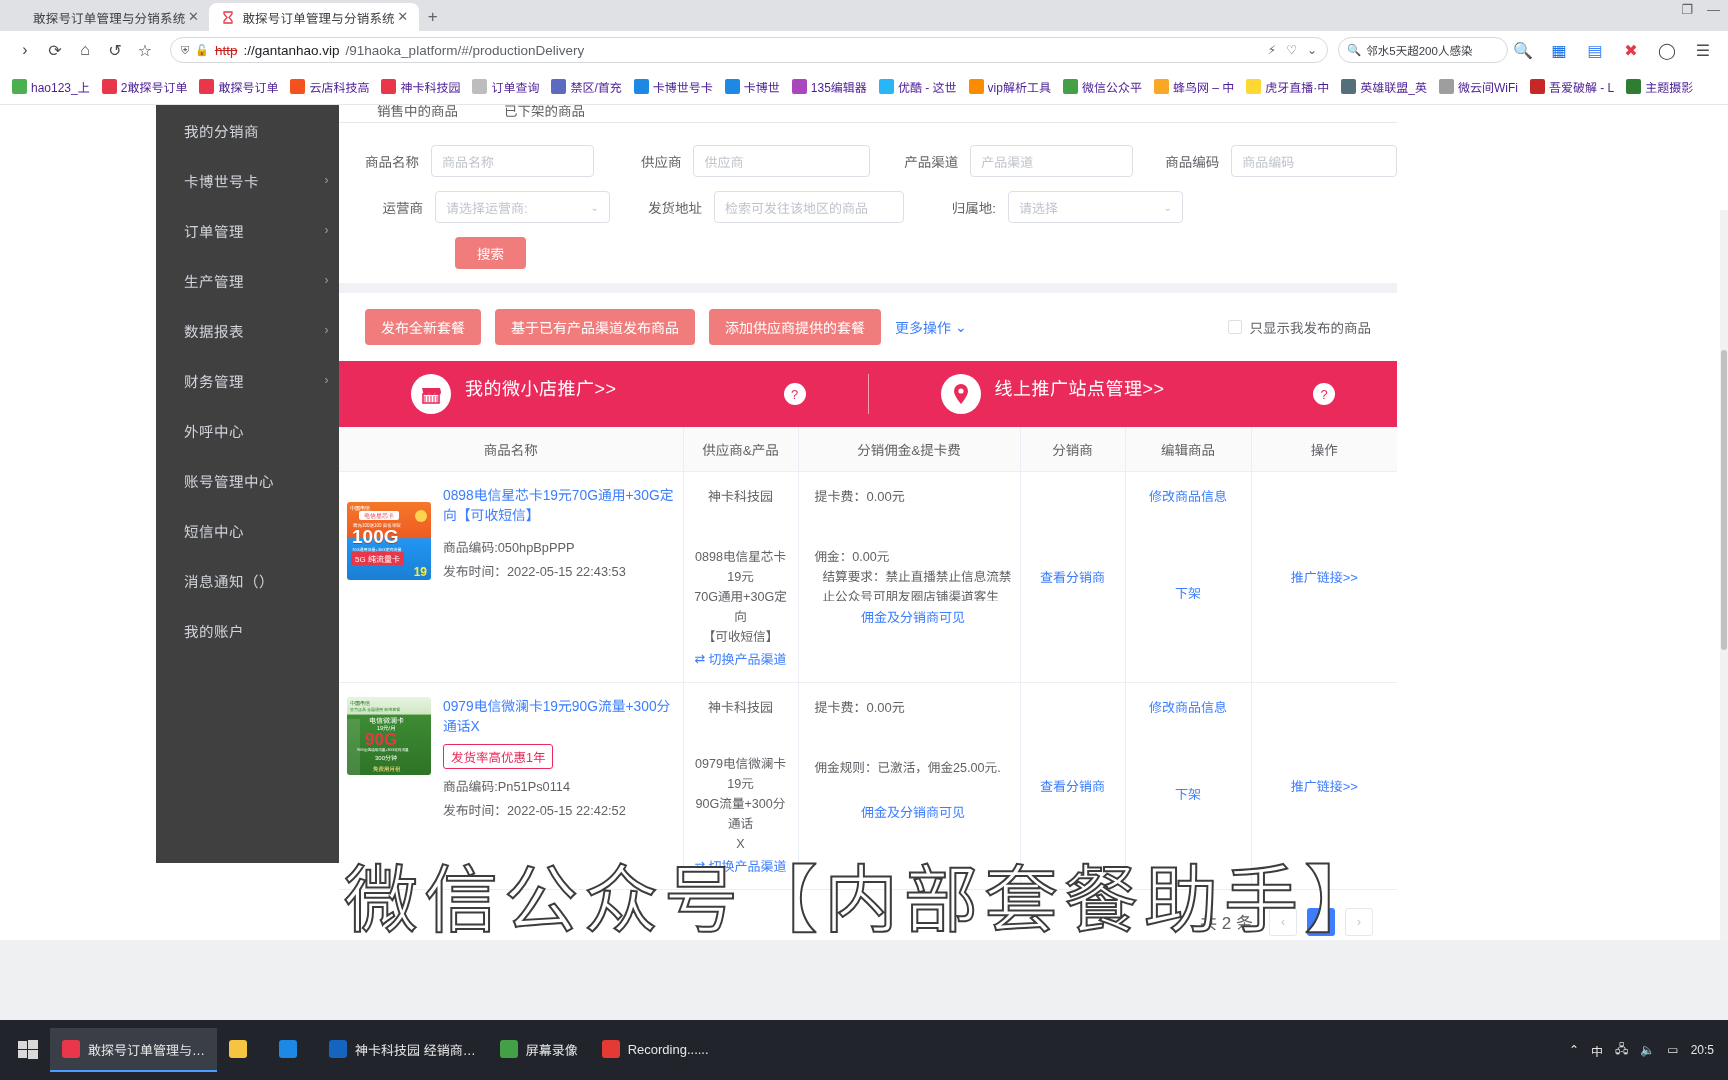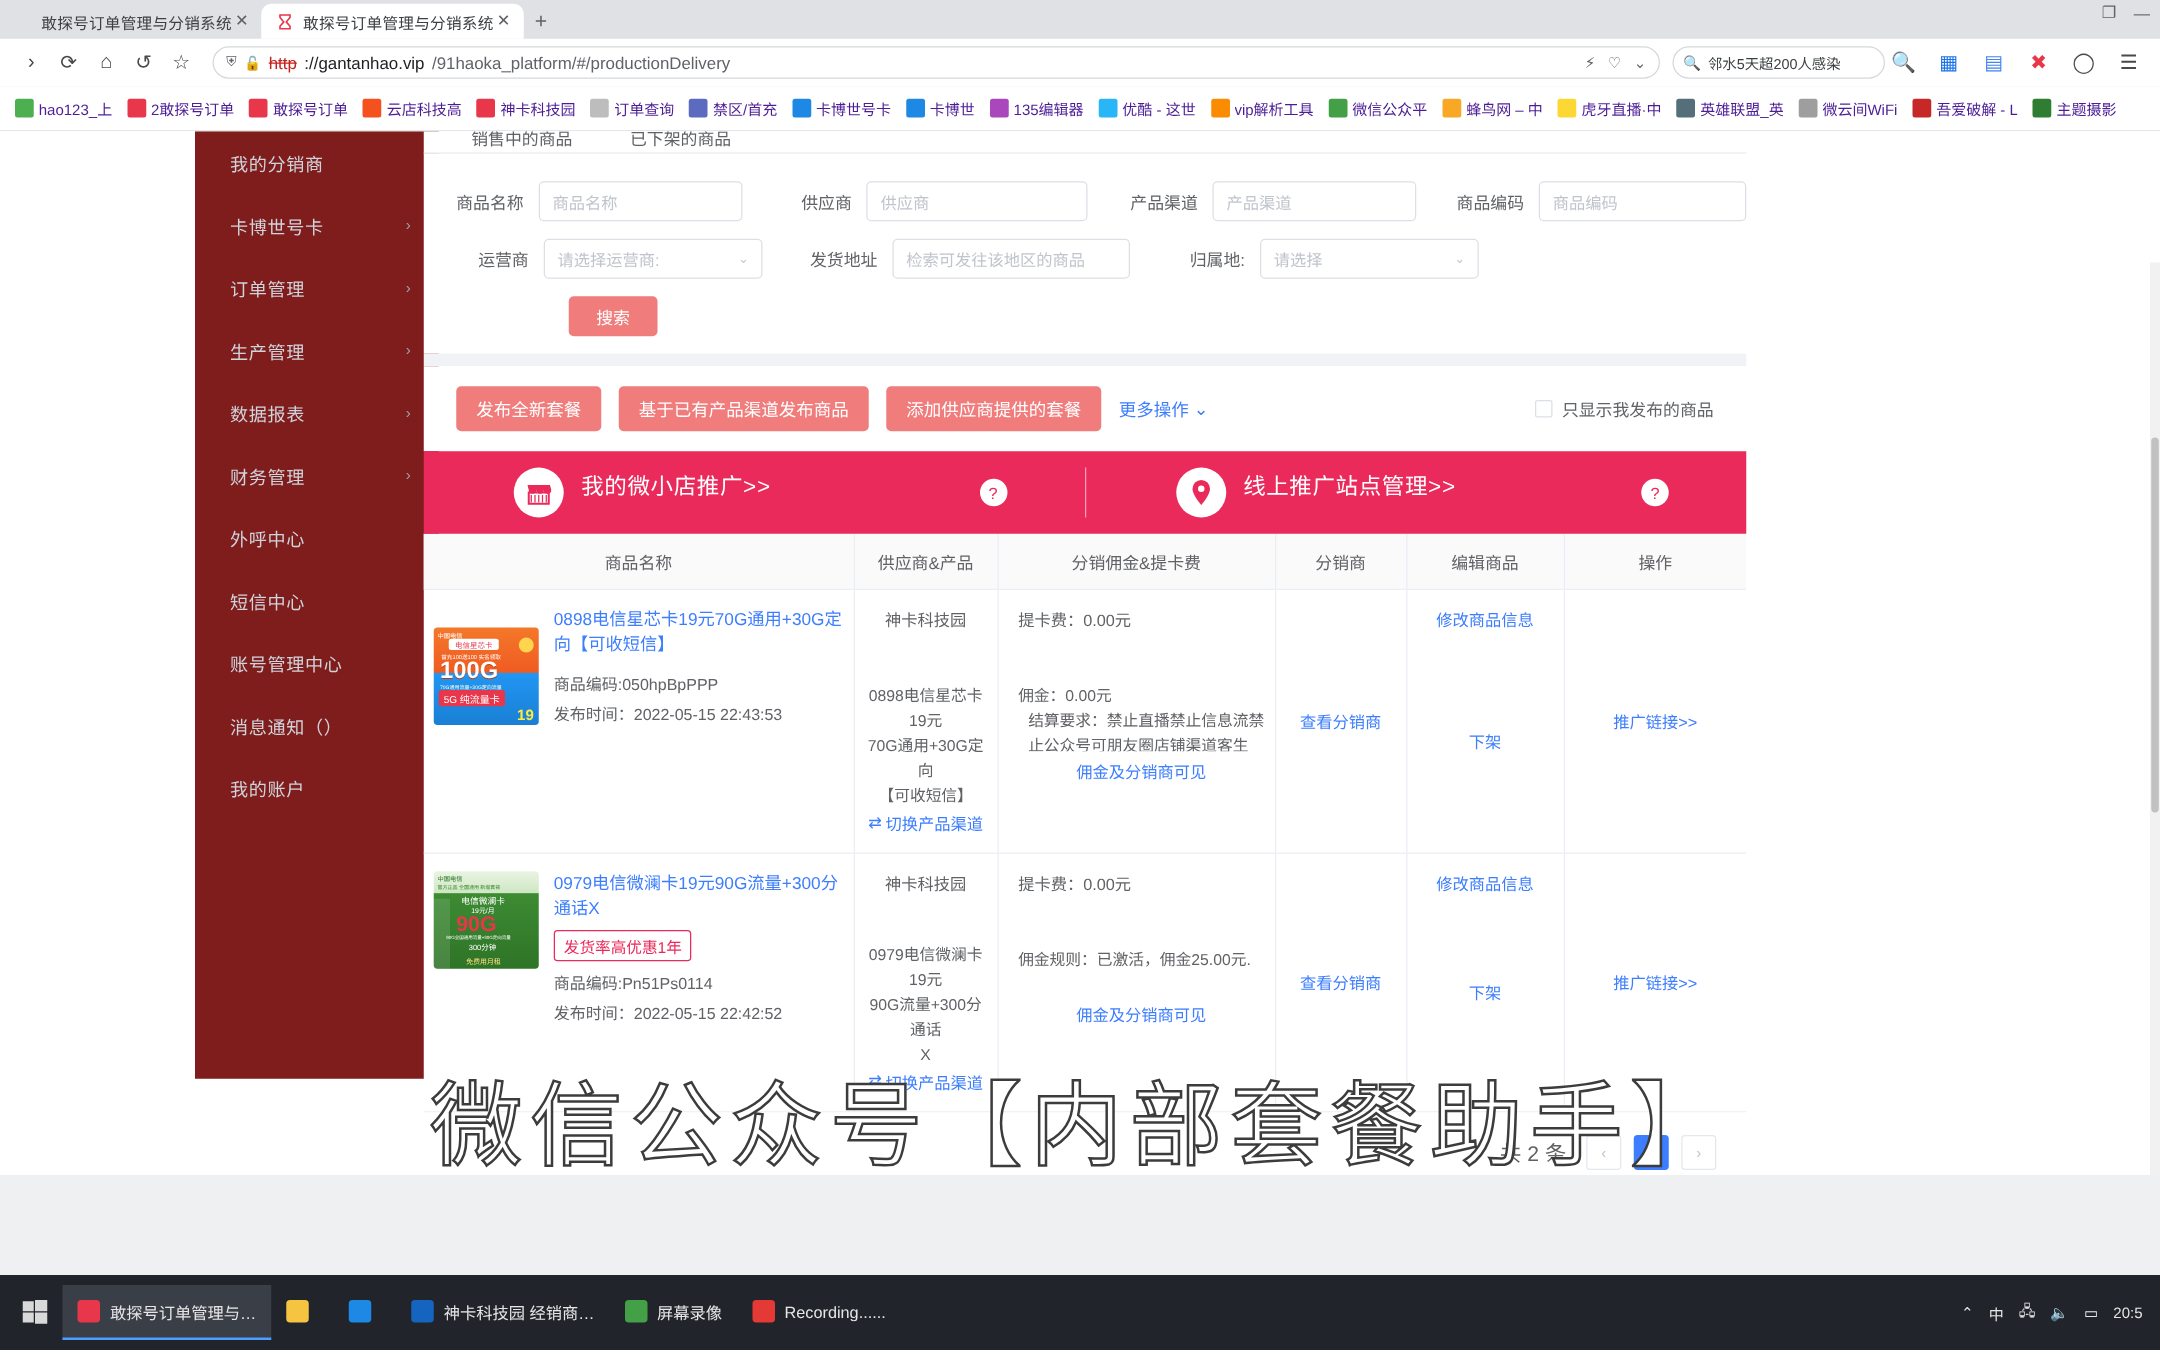--- a/index.html
+++ b/index.html
@@ -76,21 +76,21 @@
     max-width: 105px; overflow: hidden;
   }
   .bm .bm-ico { width: 15px; height:15px; flex:0 0 15px; border-radius:2px; display:inline-flex; align-items:center; justify-content:center; font-size:8px; color:#fff; }
   .bm .bm-label { overflow:hidden; text-overflow: clip; white-space: nowrap; }
 
   
   .page { position:absolute; top:105px; left:0; width:1728px; height:835px; background:#ffffff; overflow:hidden;}
 
   .sidebar {
     position:absolute; left:156px; top:0; width:195px; height:758px;
-    background:#7f1d1d;
+    background:#404040;
   }
   .side-item {
     height:50px; display:flex; align-items:center; justify-content:space-between;
     padding: 0 22px 0 28px; color:#cfd3da; font-size:14.5px; letter-spacing:.5px;
   }
   .side-item .chev { color:#9aa0ab; font-size:12px; }
 
   .content {
     position:absolute; left:339px; top:0; width:1058px; min-height: 760px;
   }
@@ -393,24 +393,24 @@
           <span class="chev">›</span>
         </div>
         <div class="side-item">
           <span>财务管理</span>
           <span class="chev">›</span>
         </div>
         <div class="side-item">
           <span>外呼中心</span>
         </div>
         <div class="side-item">
+          <span>账号管理中心</span>
+        </div>
+        <div class="side-item">
           <span>短信中心</span>
-        </div>
-        <div class="side-item">
-          <span>账号管理中心</span>
         </div>
         <div class="side-item">
           <span>消息通知（）</span>
         </div>
         <div class="side-item">
           <span>我的账户</span>
         </div>
       </div>
 
     <div class="content">

